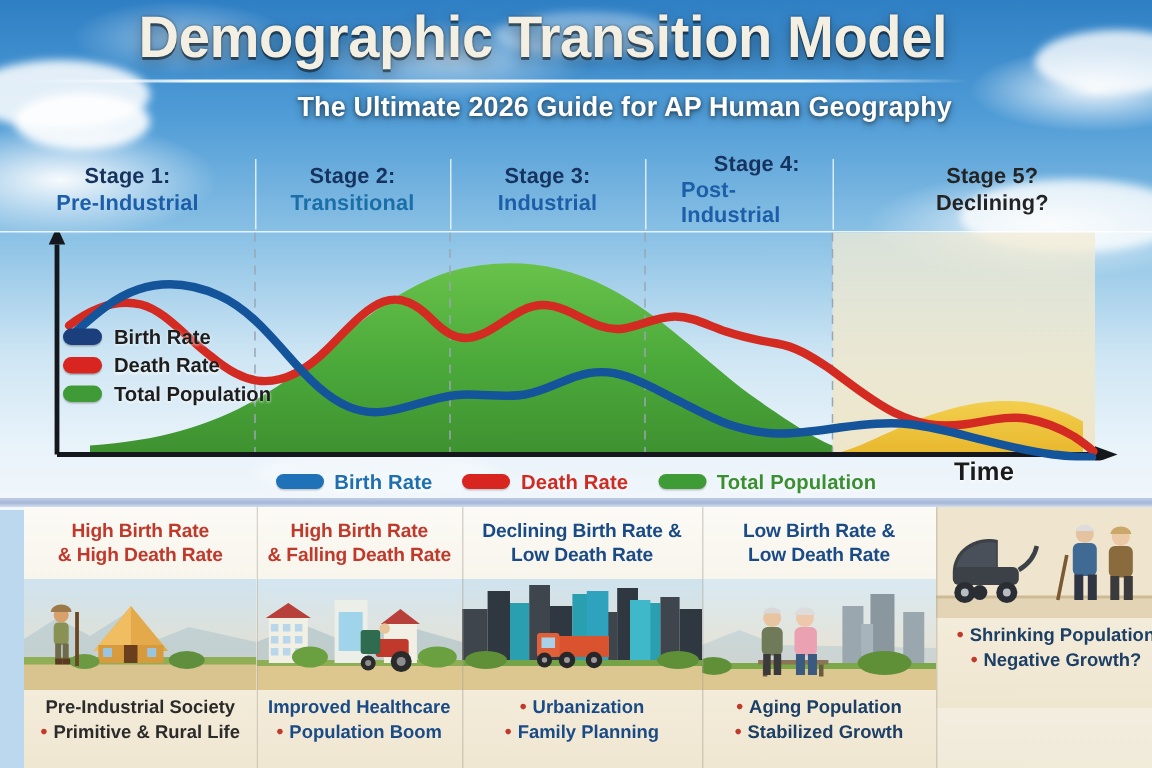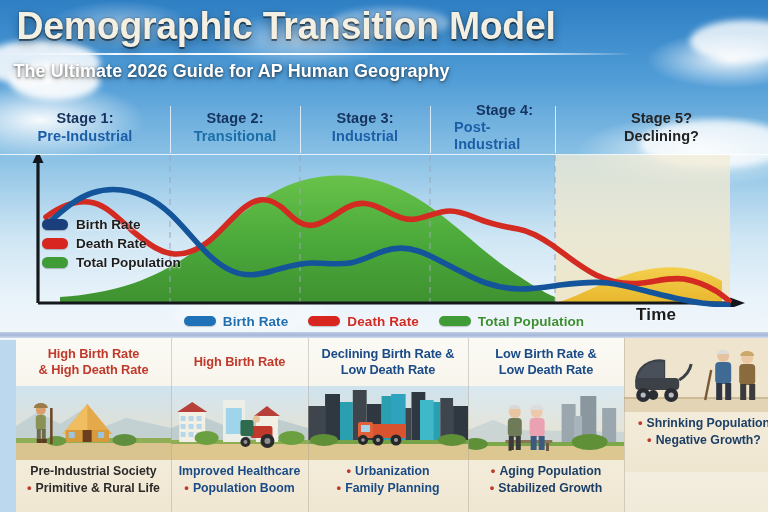--- a/index.html
+++ b/index.html
@@ -23,21 +23,21 @@
   }
   .cloud{position:absolute;border-radius:50%;background:#fff;filter:blur(3px);}
   .c1{left:-20px;top:40px;width:120px;height:46px;opacity:.85;}
   .c2{left:10px;top:62px;width:90px;height:38px;opacity:.9;}
   .c3{left:690px;top:20px;width:110px;height:42px;opacity:.8;}
   .c4{left:640px;top:120px;width:150px;height:48px;opacity:.75;}
   .c5{left:330px;top:8px;width:120px;height:30px;opacity:.35;}
   .c6{left:170px;top:300px;width:160px;height:30px;opacity:.3;}
 
   
-  .title-wrap{position:absolute;left:4px;top:6px;width:628px;text-align:left;}
+  .title-wrap{position:absolute;left:16px;top:6px;width:628px;text-align:right;}
   .main-title{
     font-size:39px;font-weight:bold;letter-spacing:-.3px;
     color:#f3efe2;line-height:1.05;
     font-family:"Liberation Sans", sans-serif;
     text-shadow:0 2px 0 rgba(0,0,0,.45), 0 4px 10px rgba(0,0,0,.35), 0 0 2px rgba(0,0,0,.5);
     transform:scaleX(.96);
   }
   .title-rule{
     width:630px;height:2px;margin:6px auto 5px auto;
     background:linear-gradient(90deg, rgba(255,255,255,0) 0%, rgba(255,255,255,.95) 18%, rgba(255,255,255,.95) 82%, rgba(255,255,255,0) 100%);
@@ -300,20 +300,21 @@
           </div>
           <div class="bullet-row">
             <span class="dot">•</span>
             <span style="color: rgb(43, 43, 43);">Primitive &amp; Rural Life</span>
           </div>
         </div>
       </div>
       <div class="card" style="width: 137px;">
         <div class="card-head">
           <div class="ch-line" style="color: rgb(192, 57, 43);">High Birth Rate</div>
+          <div class="ch-line" style="color: rgb(192, 57, 43);">&amp; Falling Death Rate</div>
         </div>
         <div class="card-art"><svg width="137" height="74" viewBox="0 0 137 74">
             <defs>
               <linearGradient id="sk2" x1="0" y1="0" x2="0" y2="1">
                 <stop offset="0%" stop-color="#d3e6f2"></stop>
                 <stop offset="100%" stop-color="#ecdfc6"></stop>
               </linearGradient>
             </defs>
             <rect width="137" height="74" fill="url(#sk2)"></rect>
             <path d="M0,42 L30,30 L60,42 L95,30 L137,42 L137,74 L0,74 Z" fill="#a9bfc6" opacity=".6"></path>

